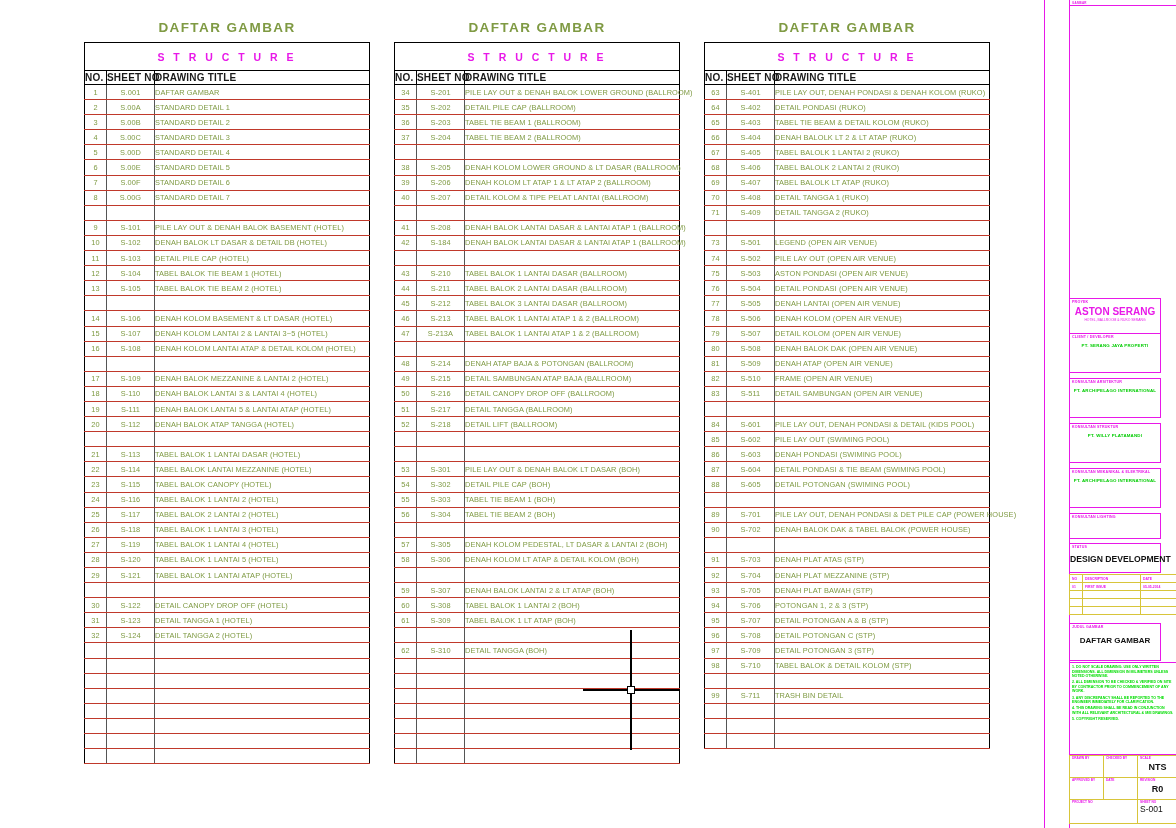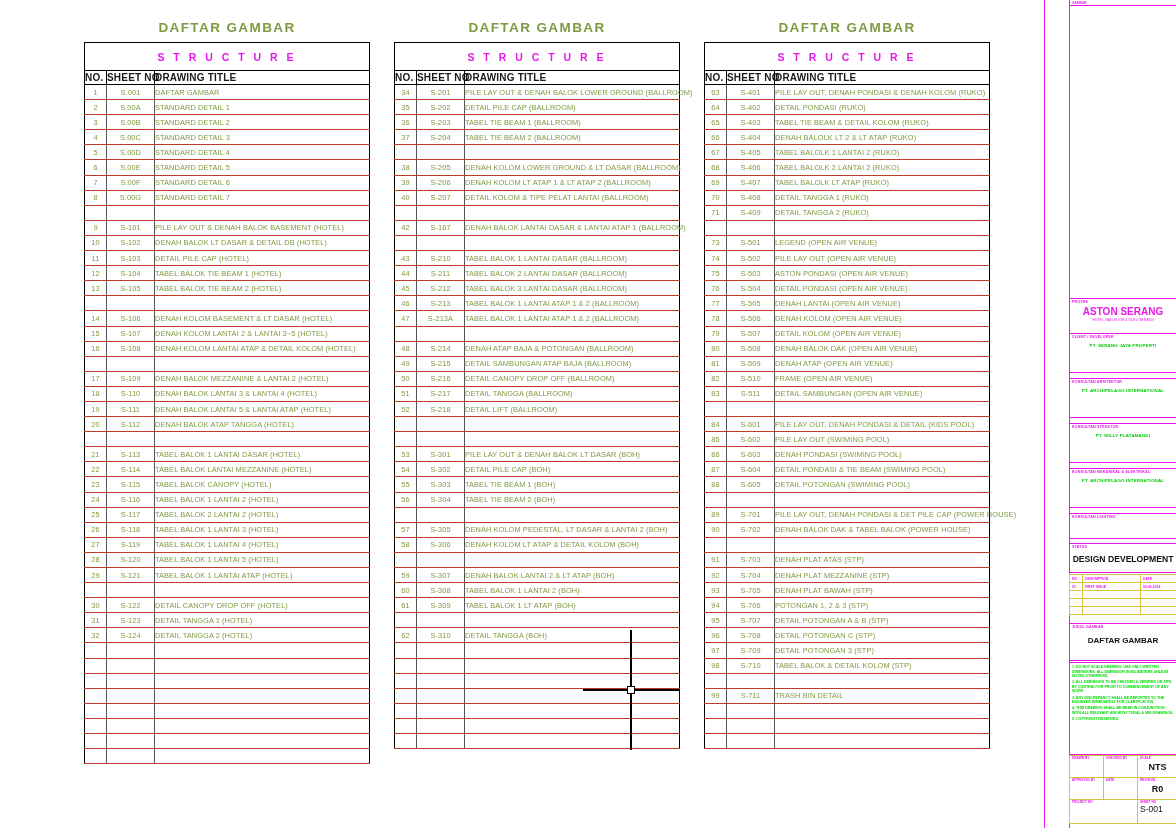--- a/index.html
+++ b/index.html
@@ -89,21 +89,21 @@
     border-left:1px solid #e818e8;
   }
   .tb-frame {
     position:absolute; left:24px; top:0;
     width:108px; height:828px;
     border:1px solid #e818e8;
     border-top:none; border-bottom:none;
   }
   .tb-box {
     position:absolute; left:24px;
-    width:108px;
+    width:92px;
     border:1px solid #e818e8;
     background:#fff;
   }
   .tb-label {
     font-size:3.6px; color:#e818e8; font-weight:bold;
     letter-spacing:.2px; padding:1px 2px 0 2px;
     white-space:nowrap; overflow:hidden;
   }
   .tb-big {
     text-align:center; font-weight:bold; color:#e818e8;
@@ -498,22 +498,27 @@
             <td class="c-no">40</td>
             <td class="c-sheet">S-207</td>
             <td class="c-title">DETAIL KOLOM &amp; TIPE PELAT LANTAI (BALLROOM)</td>
           </tr>
           <tr class="r blank">
             <td class="c-no">&nbsp;</td>
             <td class="c-sheet">&nbsp;</td>
             <td class="c-title">&nbsp;</td>
           </tr>
           <tr class="r">
+            <td class="c-no">41</td>
+            <td class="c-sheet">S-208</td>
+            <td class="c-title">DENAH BALOK LANTAI DASAR &amp; LANTAI ATAP 1 (BALLROOM)</td>
+          </tr>
+          <tr class="r">
             <td class="c-no">42</td>
-            <td class="c-sheet">S-167</td>
+            <td class="c-sheet">S-184</td>
             <td class="c-title">DENAH BALOK LANTAI DASAR &amp; LANTAI ATAP 1 (BALLROOM)</td>
           </tr>
           <tr class="r blank">
             <td class="c-no">&nbsp;</td>
             <td class="c-sheet">&nbsp;</td>
             <td class="c-title">&nbsp;</td>
           </tr>
           <tr class="r">
             <td class="c-no">43</td>
             <td class="c-sheet">S-210</td>

